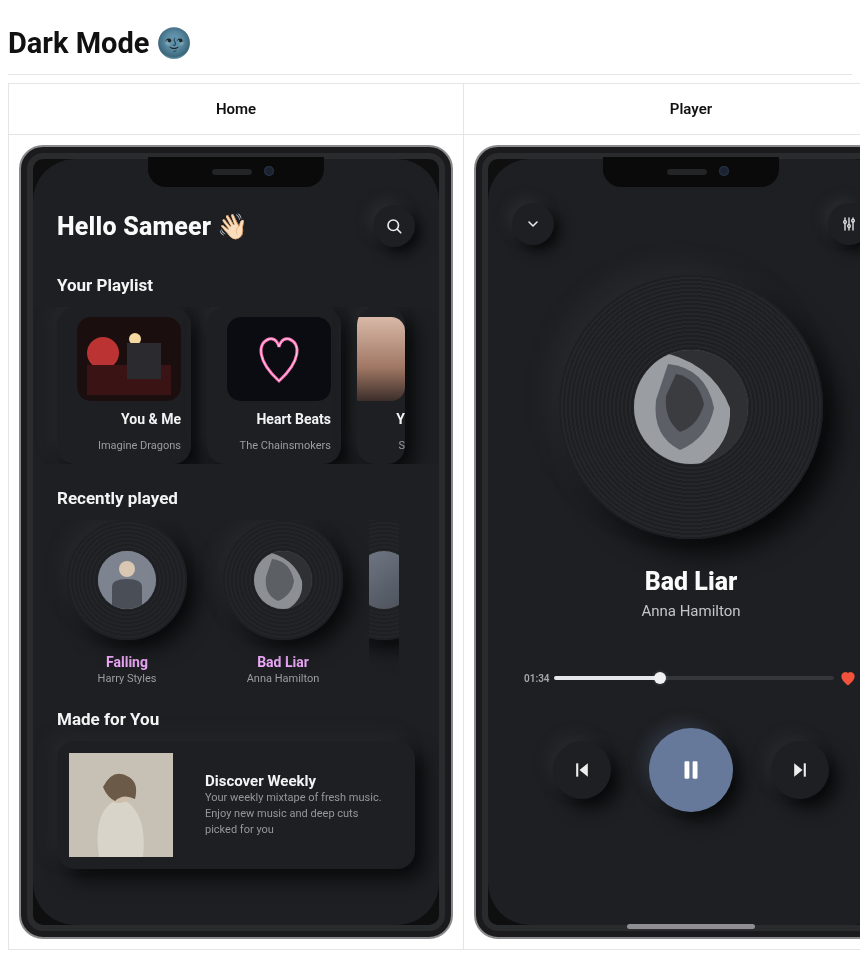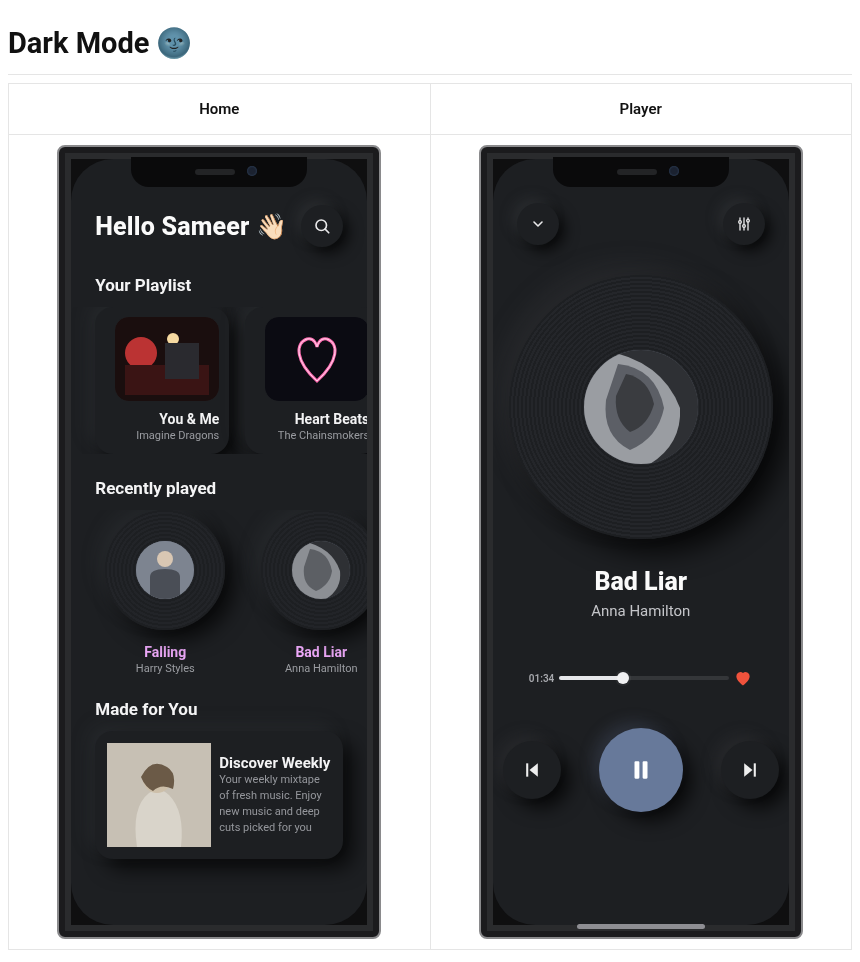--- a/index.html
+++ b/index.html
@@ -33,23 +33,23 @@
   }
   .phones-table td {
     border: 1px solid #e5e5e5;
     padding: 10px;
     vertical-align: top;
     text-align: center;
   }
 
   
   .phone {
-    width: 324px;
+    width: 434px;
     height: 794px;
-    border-radius: 8px;
+    border-radius: 24px;
     background: #0f0f10;
     border: 2px solid #8a8a8c;
     box-shadow: inset 0 0 0 6px #1b1b1d, inset 0 0 0 12px #2a2b2d;
     position: relative;
     margin: 0 auto;
     overflow: hidden;
   }
   .phone::before {
     
     content: "";
@@ -126,21 +126,21 @@
     box-shadow: -8px -8px 16px rgba(58,60,64,0.28), 10px 10px 20px rgba(0,0,0,0.7);
     padding: 10px 10px 12px 10px;
     display: flex; flex-direction: column; align-items: flex-end;
   }
   .card-img {
     width: 104px; height: 84px; border-radius: 14px;
     background: #2a2c30; display: flex; align-items: center; justify-content: center;
     overflow: hidden;
   }
   .card-title { margin-top: 10px; font-size: 14px; font-weight: 700; color: #f3f3f4; text-align:center; }
-  .card-sub { margin-top: 2px; font-size: 11px; color: #9a9ca1; text-align:center; }
+  .card-sub { margin-top: 12px; font-size: 11px; color: #9a9ca1; text-align:center; }
   .card-partial {
     min-width: 48px; width: 48px;
   }
   .card-partial .card-img { width: 60px; height: 84px; border-radius: 14px; }
 
   
   .disc-wrap {
     display: flex; flex-direction: column; align-items: center;
     min-width: 140px;
   }
@@ -161,21 +161,21 @@
   }
   .disc-title { margin-top: 14px; font-size: 14px; font-weight: 700; color: #f0abfc; }
   .disc-sub { margin-top: 2px; font-size: 11px; color: #9a9ca1; }
 
   
   .wide-card {
     margin: 0 24px;
     border-radius: 18px;
     background: #1d1f22;
     box-shadow: -8px -8px 16px rgba(58,60,64,0.26), 10px 10px 20px rgba(0,0,0,0.7);
-    display: flex; gap: 8px; align-items: center;
+    display: flex; gap: 32px; align-items: center;
     padding: 12px;
   }
   .wide-img {
     width: 104px; height: 104px; border-radius: 14px; flex-shrink: 0;
     background: linear-gradient(150deg,#c3beb5,#8e877b);
     display:flex; align-items:center; justify-content:center;
   }
   .wide-title { font-size: 15px; font-weight: 700; color: #f3f3f4; }
   .wide-desc { font-size: 11px; color: #95979c; line-height: 1.45; max-width: 180px; }
 

